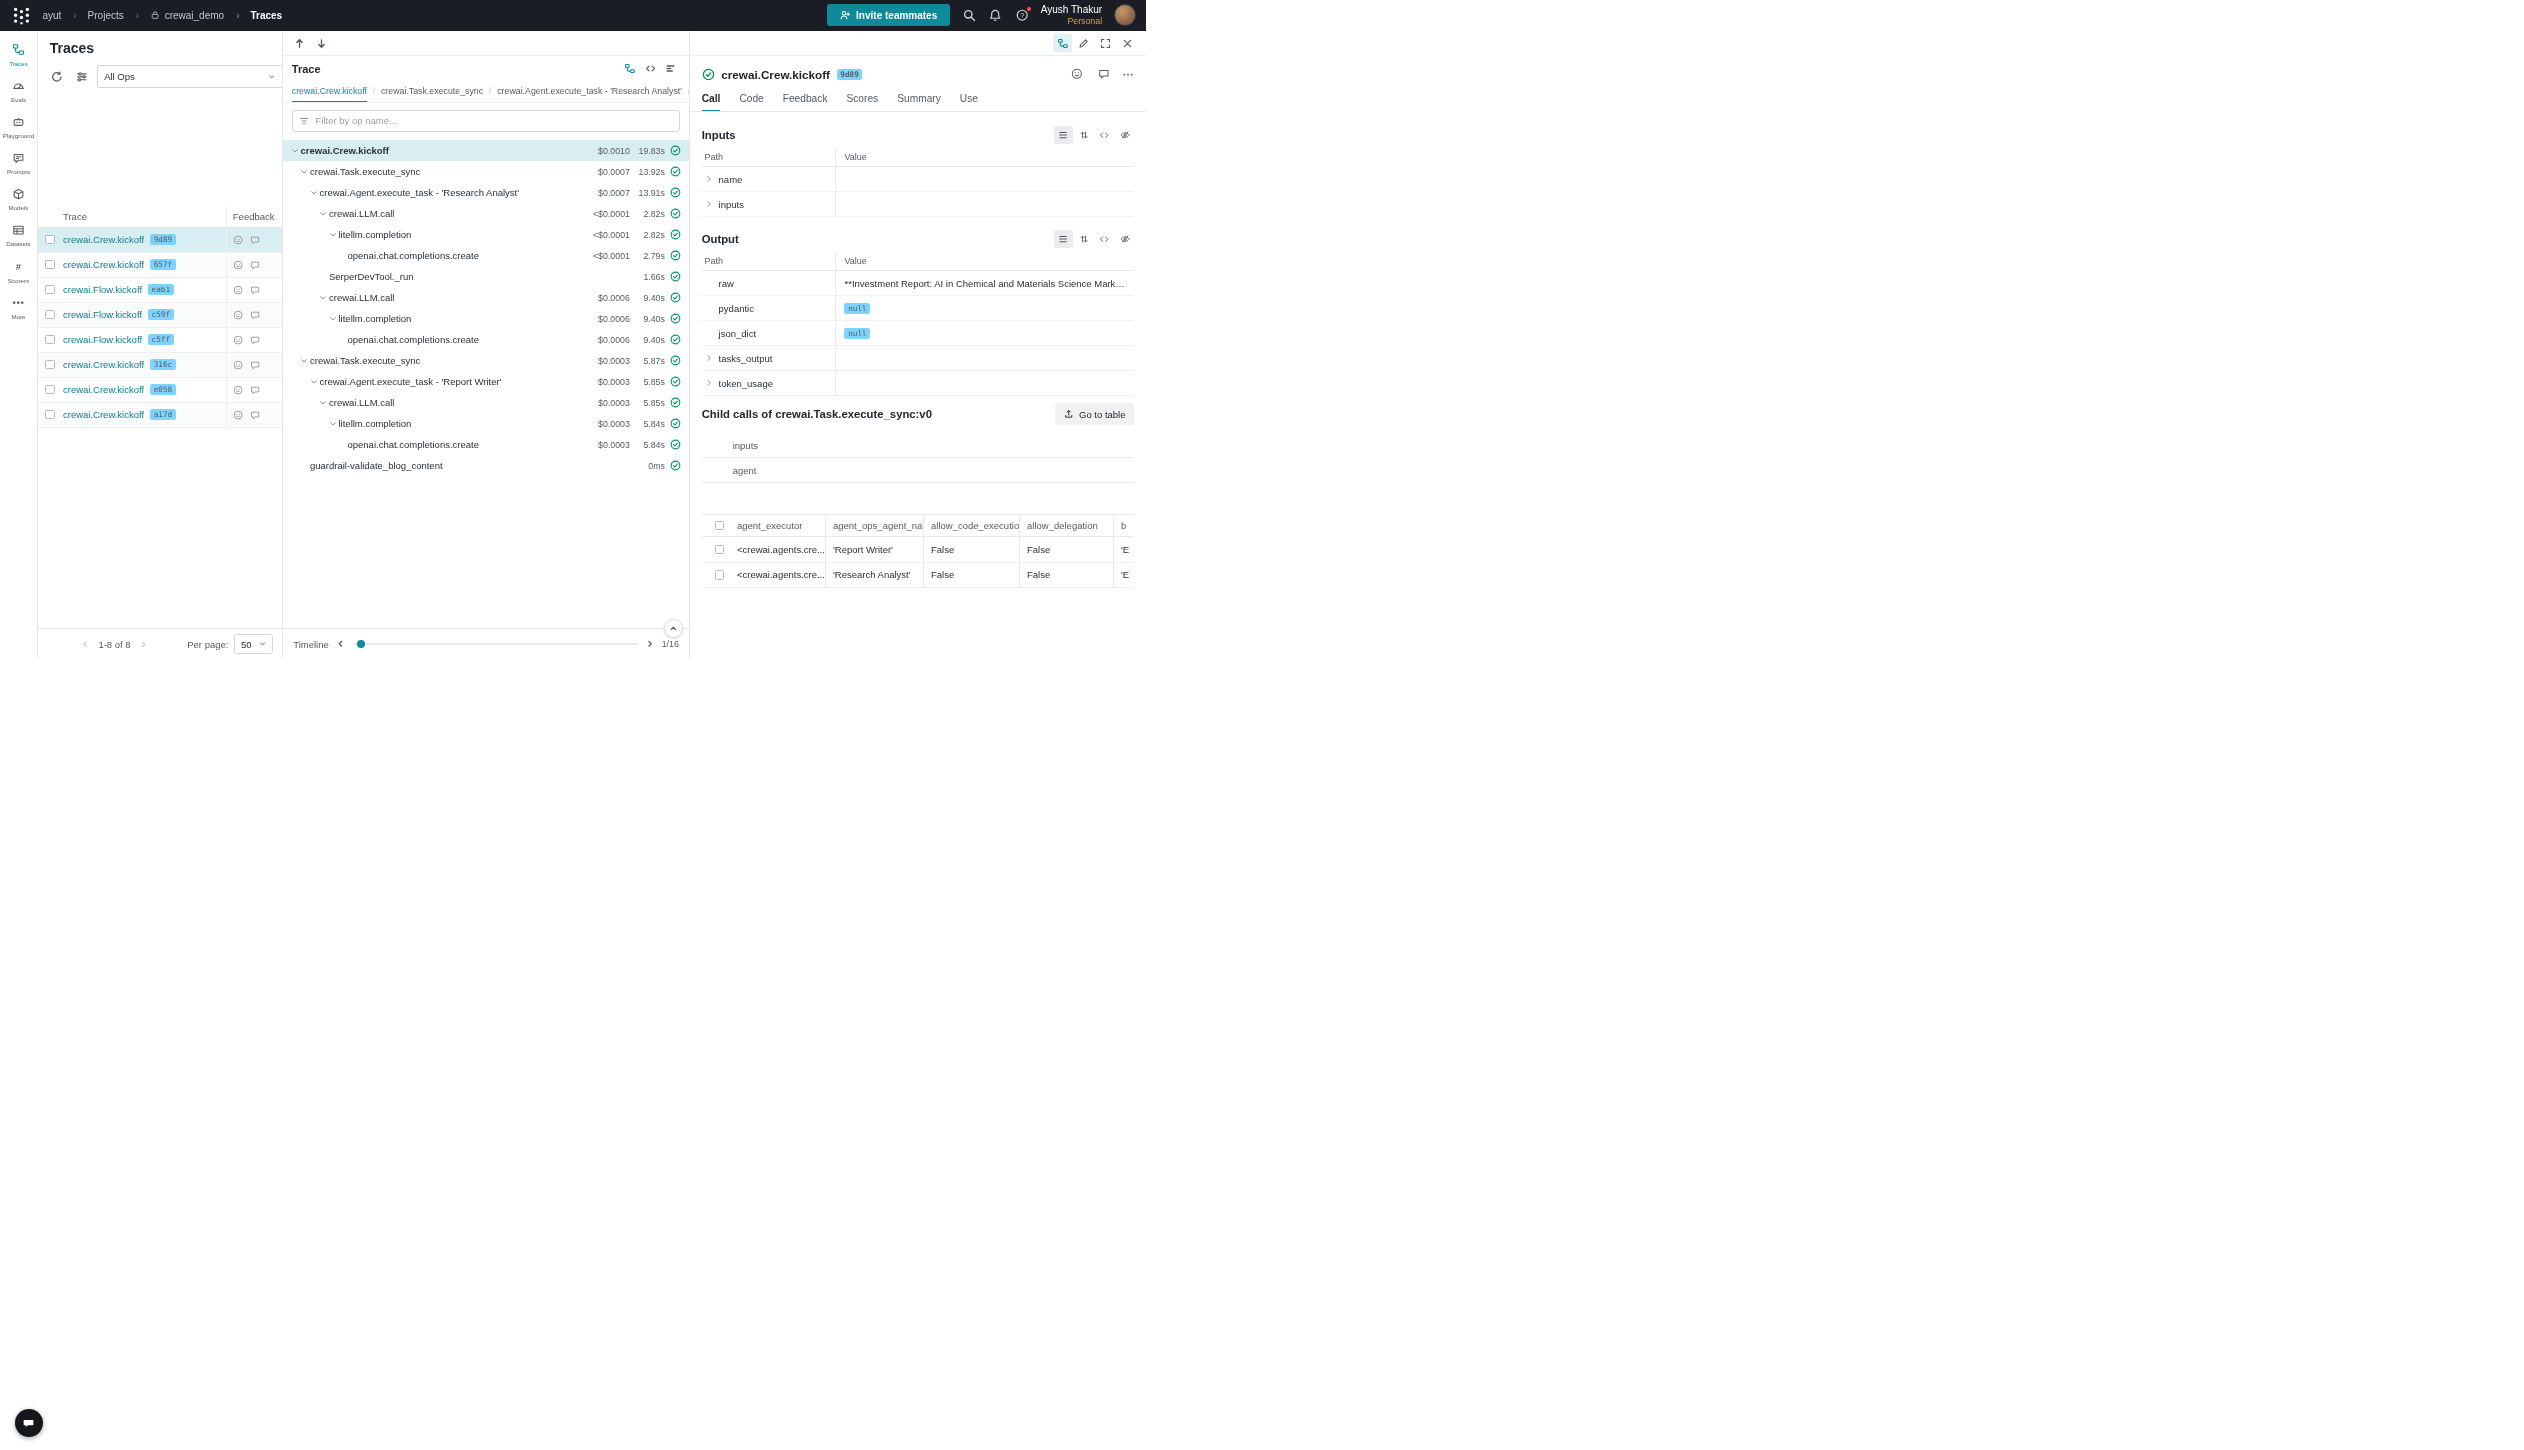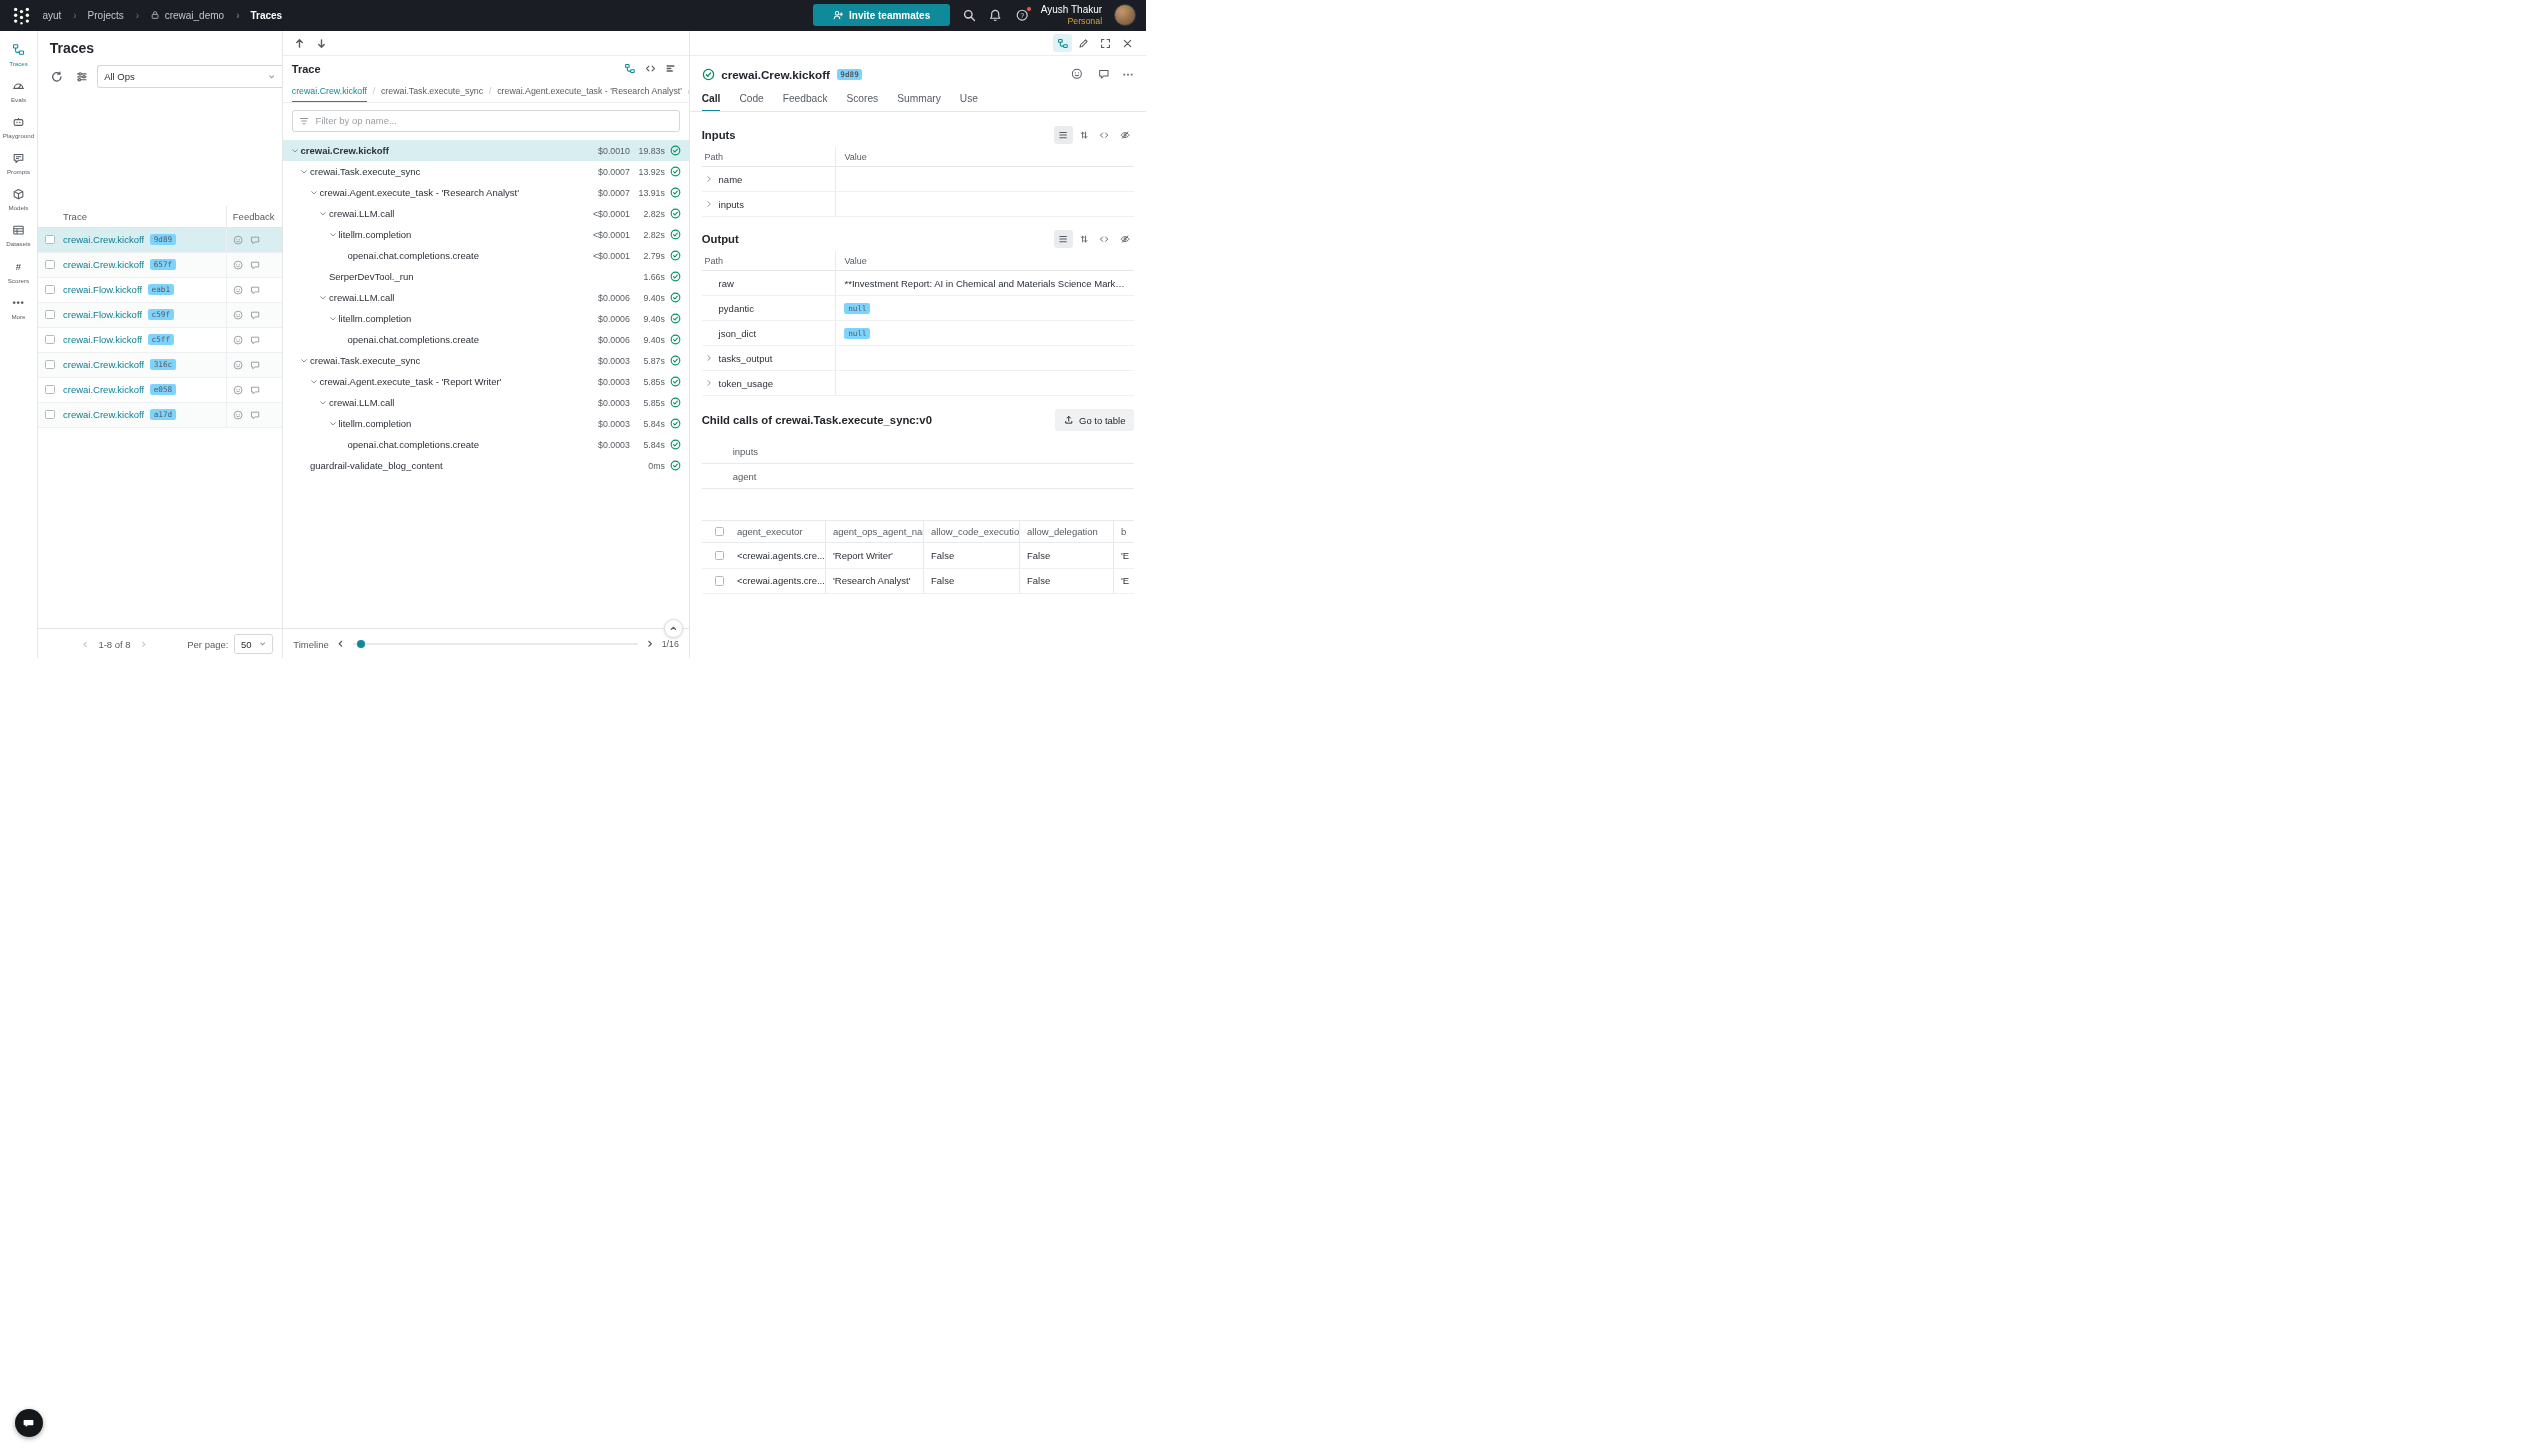--- a/index.html
+++ b/index.html
@@ -9,21 +9,21 @@
   .keep-space.off{display:flex;visibility:hidden}
 
   
   .topbar{height:31px;background:var(--topbar-bg,#1a1d23);display:flex;align-items:center;padding:0 10.2px;gap:10.2px}
   .logo{width:22px;height:22px;display:flex;align-items:center;justify-content:center;cursor:pointer}
   .crumbs{display:flex;align-items:center;gap:12px;font-size:10px;color:#c3c7cc}
   .crumbs .seg{display:flex;align-items:center;gap:4.4px;cursor:pointer;white-space:nowrap}
   .crumbs .seg+.seg::before{content:"›";color:#6f757d;margin-right:6.6px}
   .crumbs .seg.current{color:#fff;font-weight:700}
   .tb-right{margin-left:auto;display:flex;align-items:center;gap:11.7px}
-  .invite-btn{height:22px;background:var(--teal,#0e8a9b);color:#fff;border:none;border-radius:2.9px;display:flex;align-items:center;gap:5.8px;padding:0 20px;font-size:10px;font-weight:600;font-family:inherit;cursor:pointer}
+  .invite-btn{height:22px;background:var(--teal,#0e8a9b);color:#fff;border:none;border-radius:2.9px;display:flex;align-items:center;gap:5.8px;padding:0 13px;font-size:10px;font-weight:600;font-family:inherit;cursor:pointer}
   .tb-icon{position:relative;width:14.6px;height:14.6px;display:flex;align-items:center;justify-content:center;color:#d3d6da;cursor:pointer}
   .reddot{position:absolute;top:-2.2px;right:-2.9px;width:5.8px;height:5.8px;border-radius:50%;background:var(--red,#f4524a);border:1.1px solid #1a1d23}
   .userblk{display:flex;flex-direction:column;align-items:flex-end;line-height:1.2;cursor:pointer}
   .user-name{color:#fff;font-size:10px;font-weight:400}
   .user-scope{color:var(--gold,#d2a23c);font-size:8.8px}
   .avatar{width:22px;height:22px;border-radius:50%;background:radial-gradient(circle at 35% 32%,#c59a6b,#6b4a33);border:0.7px solid #3a3e44;cursor:pointer}
 
   
   .main{display:flex;height:628px}
 
@@ -1166,21 +1166,21 @@
                 <span>token_usage</span>
               </span>
               <span class="kv-val">
                 
                 
               </span>
             </div>
           </div>
       </div>
 
-      <div class="sec" style="margin-top:12px">
+      <div class="sec" style="margin-top:6px">
         <div class="sec-head">
           <span class="sec-title">Child calls of crewai.Task.execute_sync:v0</span>
           <button class="gtbtn">
             <svg width="9.5" height="9.5" viewBox="0 0 14 14" fill="none" stroke="currentColor" stroke-width="1.4" stroke-linecap="round" stroke-linejoin="round">
                 <path d="M7 9V2.5M4.5 4.5L7 2l2.5 2.5"></path>
                 <path d="M2.5 9.5v2.5h9V9.5"></path>
               </svg>
             <span>Go to table</span>
           </button>
         </div>

